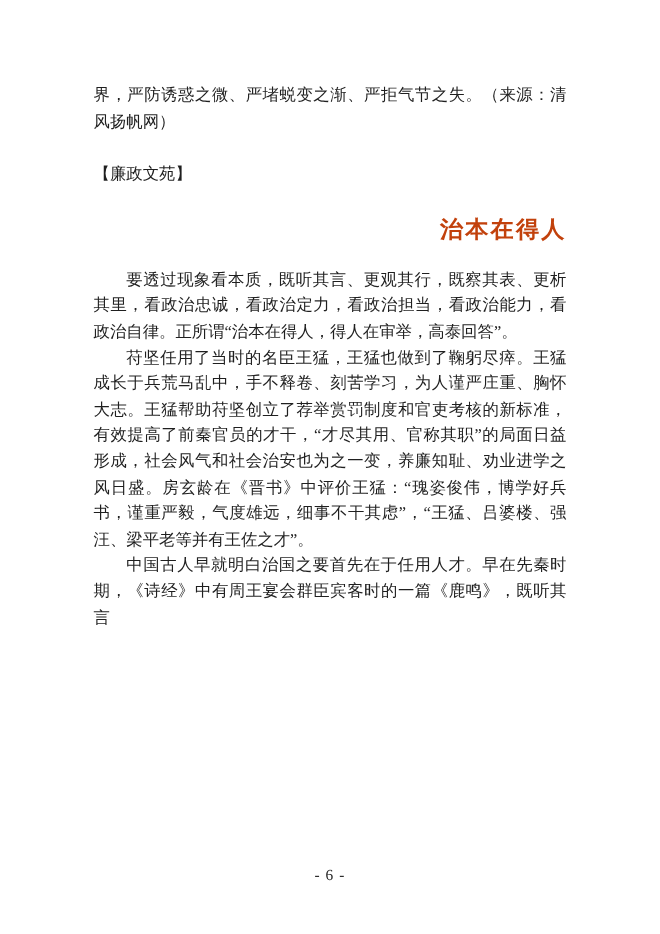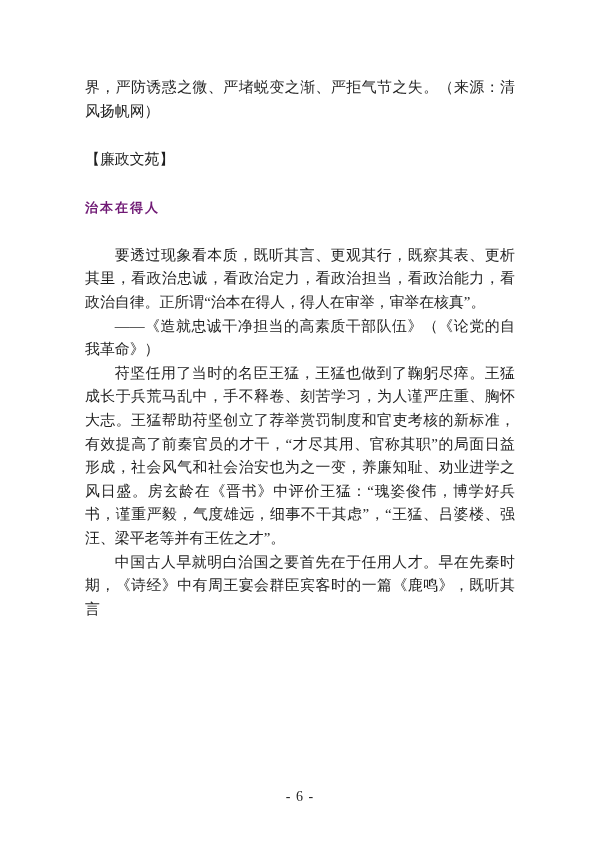--- a/index.html
+++ b/index.html
@@ -27,26 +27,26 @@
   }
   .continuation {
     text-indent: 0;
   }
   .section-header {
     margin-top: 25px !important;
     text-align: center;
   }
   .article-title {
     margin: 21px 0 21px 0;
-    font-size: 13px;
+    font-size: 21px;
     font-weight: 700;
     line-height: 30px;
-    text-align: left;
+    text-align: right;
     letter-spacing: 2px;
-    color: #701a75;
+    color: #c2410c;
   }
   .body-para {
     text-indent: 2em;
   }
   .page-number {
     position: absolute;
     left: 0;
     right: 0;
     bottom: 40px;
     text-align: center;
@@ -59,23 +59,22 @@
 <body>
 
 <div class="page">
 
   <p class="continuation">界，严防诱惑之微、严堵蜕变之渐、严拒气节之失。（来源：清风扬帆网）</p>
 
   <p class="section-header">【廉政文苑】</p>
 
   <h1 class="article-title">治本在得人</h1>
 
-  <p class="body-para">要透过现象看本质，既听其言、更观其行，既察其表、更析其里，看政治忠诚，看政治定力，看政治担当，看政治能力，看政治自律。正所谓“治本在得人，得人在审举，审举在核真”。</p>
+  <p class="body-para">要透过现象看本质，既听其言、更观其行，既察其表、更析其里，看政治忠诚，看政治定力，看政治担当，看政治能力，看政治自律。正所谓“治本在得人，得人在审举，高泰回答”。</p>
 
-  <p class="body-para">——《造就忠诚干净担当的高素质干部队伍》（《论党的自我革命》）</p>
 
 
   <p class="body-para">苻坚任用了当时的名臣王猛，王猛也做到了鞠躬尽瘁。王猛成长于兵荒马乱中，手不释卷、刻苦学习，为人谨严庄重、胸怀大志。王猛帮助苻坚创立了荐举赏罚制度和官吏考核的新标准，有效提高了前秦官员的才干，“才尽其用、官称其职”的局面日益形成，社会风气和社会治安也为之一变，养廉知耻、劝业进学之风日盛。房玄龄在《晋书》中评价王猛：“瑰姿俊伟，博学好兵书，谨重严毅，气度雄远，细事不干其虑”，“王猛、吕婆楼、强汪、梁平老等并有王佐之才”。</p>
 
   <p class="body-para">中国古人早就明白治国之要首先在于任用人才。早在先秦时期，《诗经》中有周王宴会群臣宾客时的一篇《鹿鸣》，既听其言</p>
 
   <div class="page-number">- 6 -</div>
 
 </div>
 

